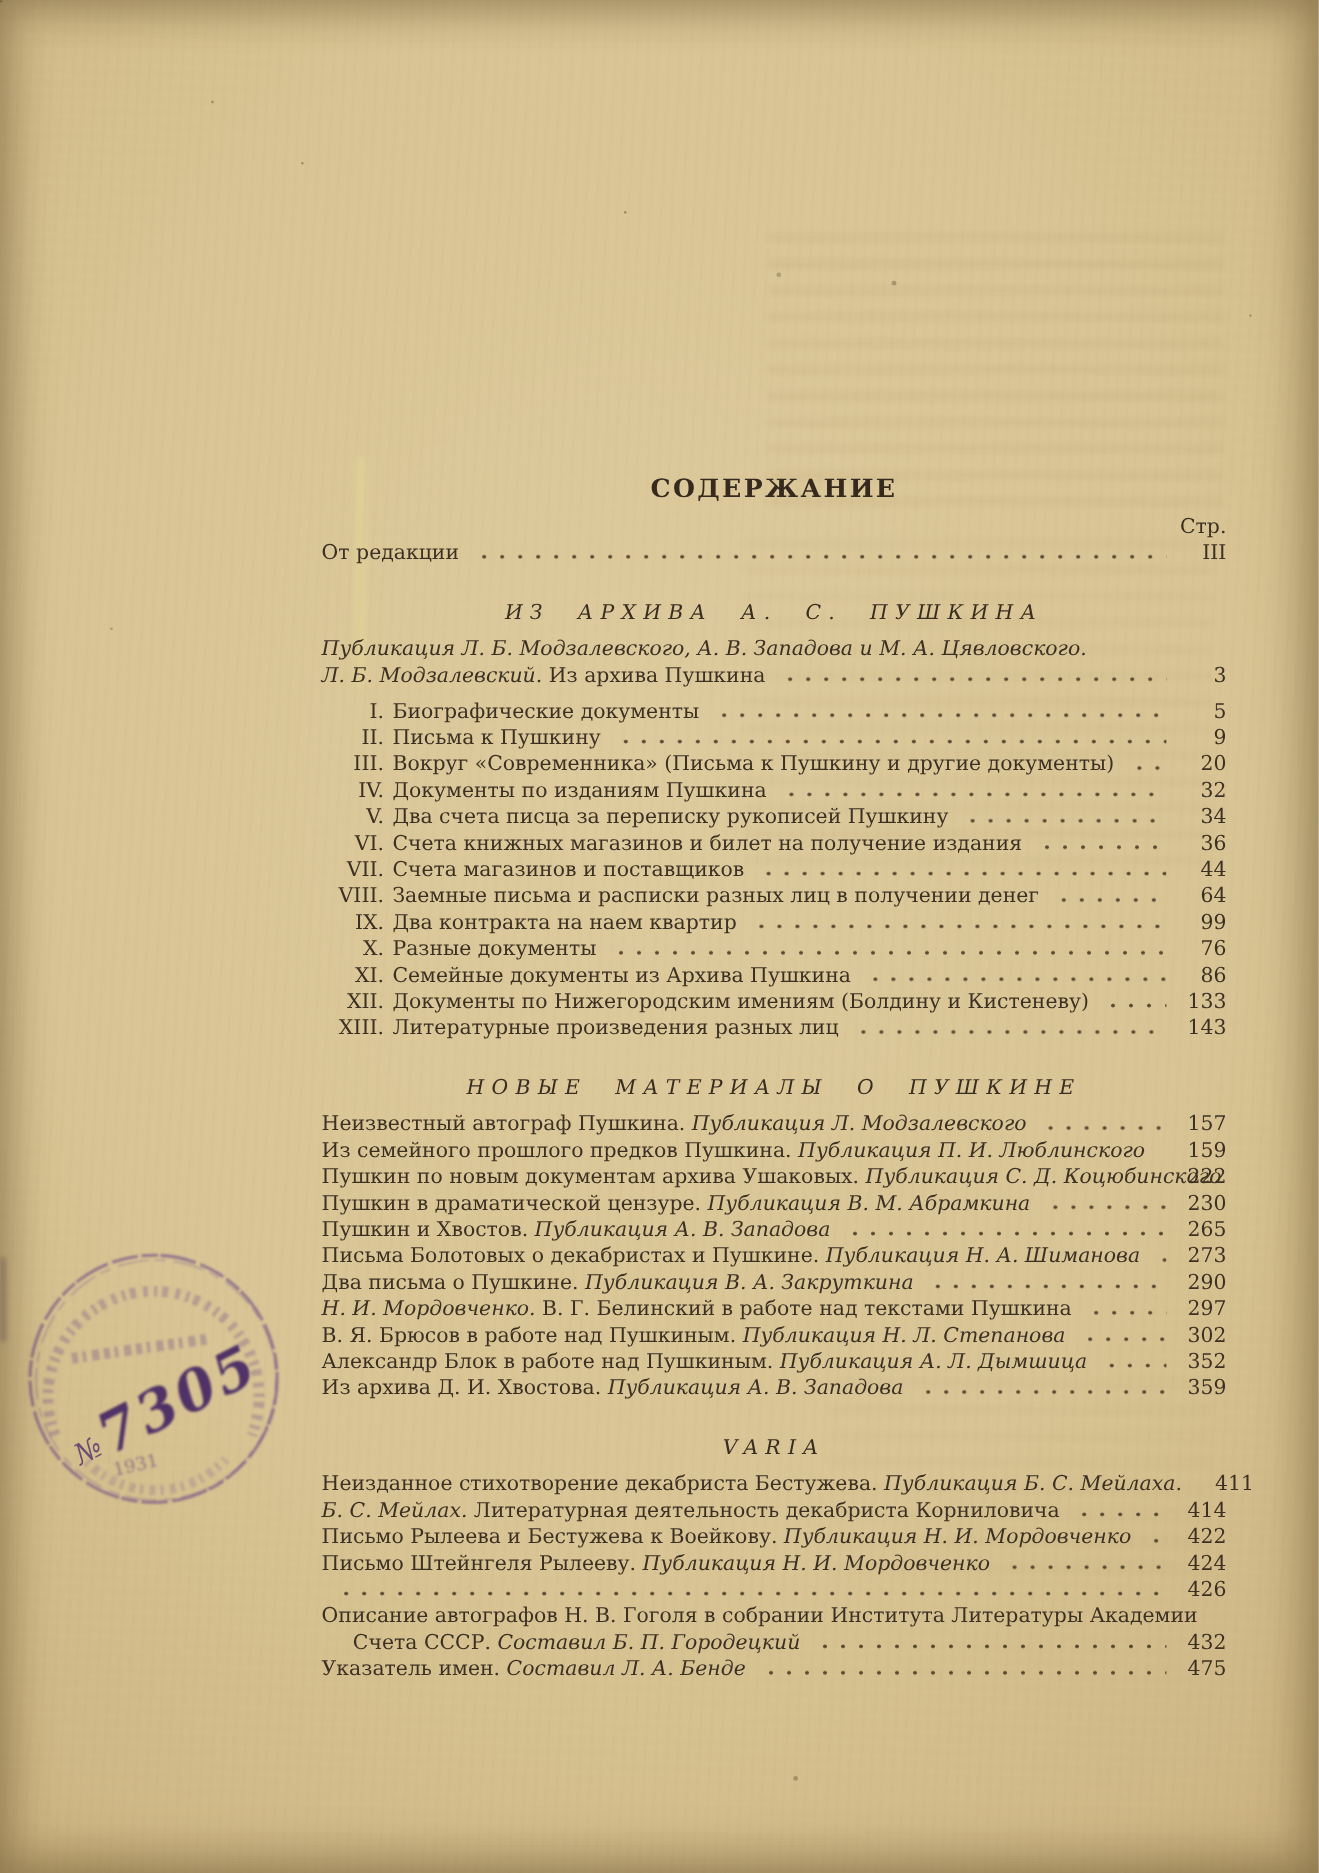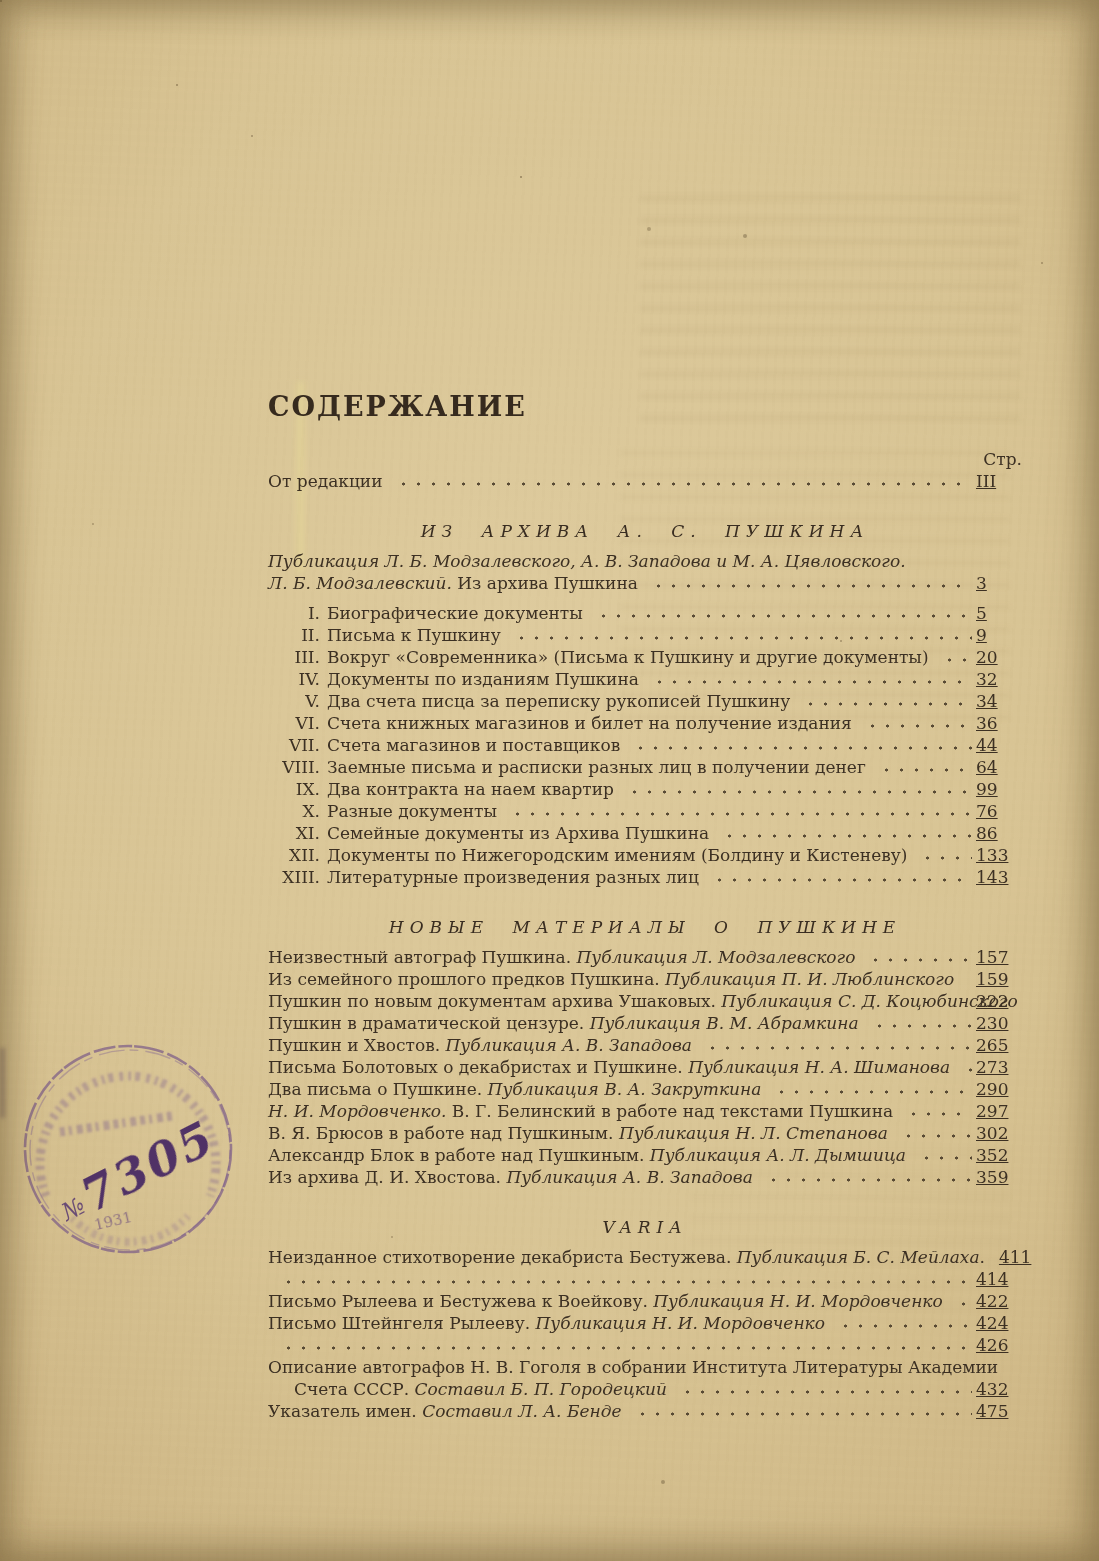--- a/index.html
+++ b/index.html
@@ -37,41 +37,41 @@
       840px 640px 0 0 rgba(80,62,36,.4), 300px 962px 0 0 rgba(80,62,36,.45),
       662px 1481px 0 1px rgba(80,62,36,.35), 980px 1342px 0 0 rgba(80,62,36,.4),
       92px 523px 0 0 rgba(80,62,36,.35), 1041px 262px 0 0 rgba(80,62,36,.4),
       648px 228px 0 1px rgba(80,62,36,.3), 391px 1236px 0 0 rgba(80,62,36,.35);}
 
   .content{
     position:absolute;left:268px;top:394px;width:754px;
     font-size:17px;line-height:22px;
   }
   .main-title{
-    font-size:27px;font-weight:bold;
+    text-align:center;font-size:21px;font-weight:bold;
     letter-spacing:2px;line-height:26px;
     color:#362a1e;
   }
-  .str-label{text-align:right;margin-top:28px;line-height:22px;}
+  .str-label{text-align:right;margin-top:8px;line-height:22px;}
   .toc-heading{
     text-align:center;font-size:17px;line-height:22px;
     letter-spacing:6px;word-spacing:12px;
     margin:28px 0 8px 0;color:#392d21;font-style:italic;
   }
   .row{display:flex;align-items:baseline;line-height:22px;height:22px;white-space:nowrap;}
   .row .num{flex:0 0 52px;text-align:right;padding-right:7px;box-sizing:content-box;}
   .entry-text{flex:0 0 auto;min-width:0;}
   .entry-text.grow{flex:1 1 auto;}
   .entry-text em{font-style:italic;}
   .leader{
     flex:1 1 auto;align-self:stretch;margin:0 4px 0 10px;
     background-image:radial-gradient(circle, rgba(66,53,36,.85) 1.3px, rgba(66,53,36,0) 1.8px);
     background-size:15px 4px;background-repeat:repeat-x;background-position:3px 12px;
   }
-  .pageno{flex:0 0 46px;text-decoration:underline;}
+  .pageno{flex:0 0 46px;text-align:right;}
   .row.indent .entry-text{padding-left:26px;}
 
   .stamp{position:absolute;left:2px;top:1028px;width:262px;height:262px;pointer-events:none;}
   .smudge{position:absolute;left:0;top:1048px;width:5px;height:70px;
     background:rgba(70,50,80,.35);filter:blur(2px);}
 </style>
 </head>
 <body>
 
 <div class="page">
@@ -235,20 +235,21 @@
           <span class="leader"></span>
           <span class="pageno">359</span>
         </div>
         <div class="toc-heading">VARIA</div>
         <div class="row">
           <span class="entry-text"><span>Неизданное стихотворение декабриста Бестужева. </span><em>Публикация Б. С. Мейлаха</em><span>.</span></span>
           <span class="leader"></span>
           <span class="pageno">411</span>
         </div>
         <div class="row">
+          <span class="entry-text"><em>Б. С. Мейлах.</em><span> Литературная деятельность декабриста Корниловича</span></span>
           <span class="leader"></span>
           <span class="pageno">414</span>
         </div>
         <div class="row">
           <span class="entry-text"><span>Письмо Рылеева и Бестужева к Воейкову. </span><em>Публикация Н. И. Мордовченко</em></span>
           <span class="leader"></span>
           <span class="pageno">422</span>
         </div>
         <div class="row">
           <span class="entry-text"><span>Письмо Штейнгеля Рылееву. </span><em>Публикация Н. И. Мордовченко</em></span>

